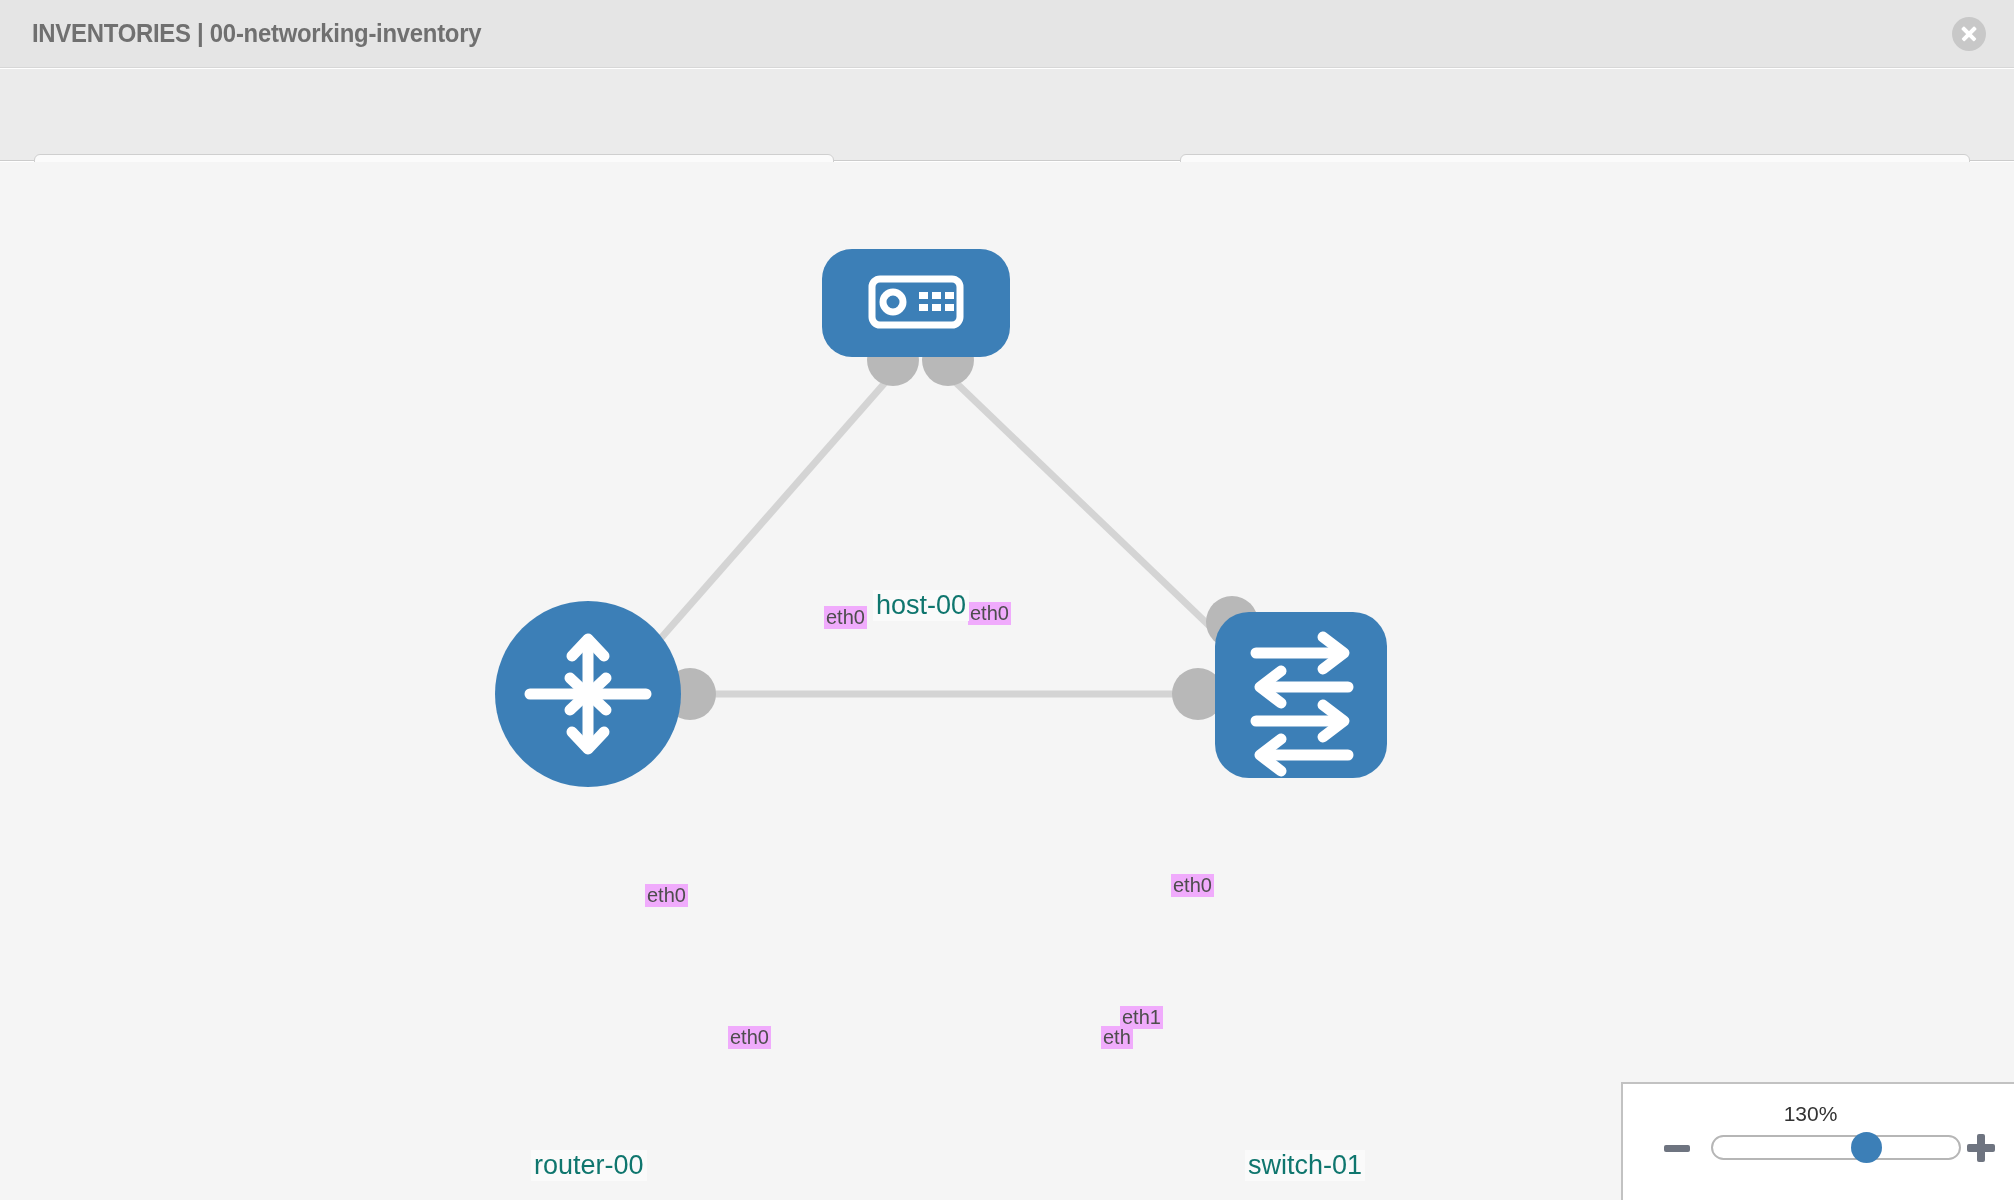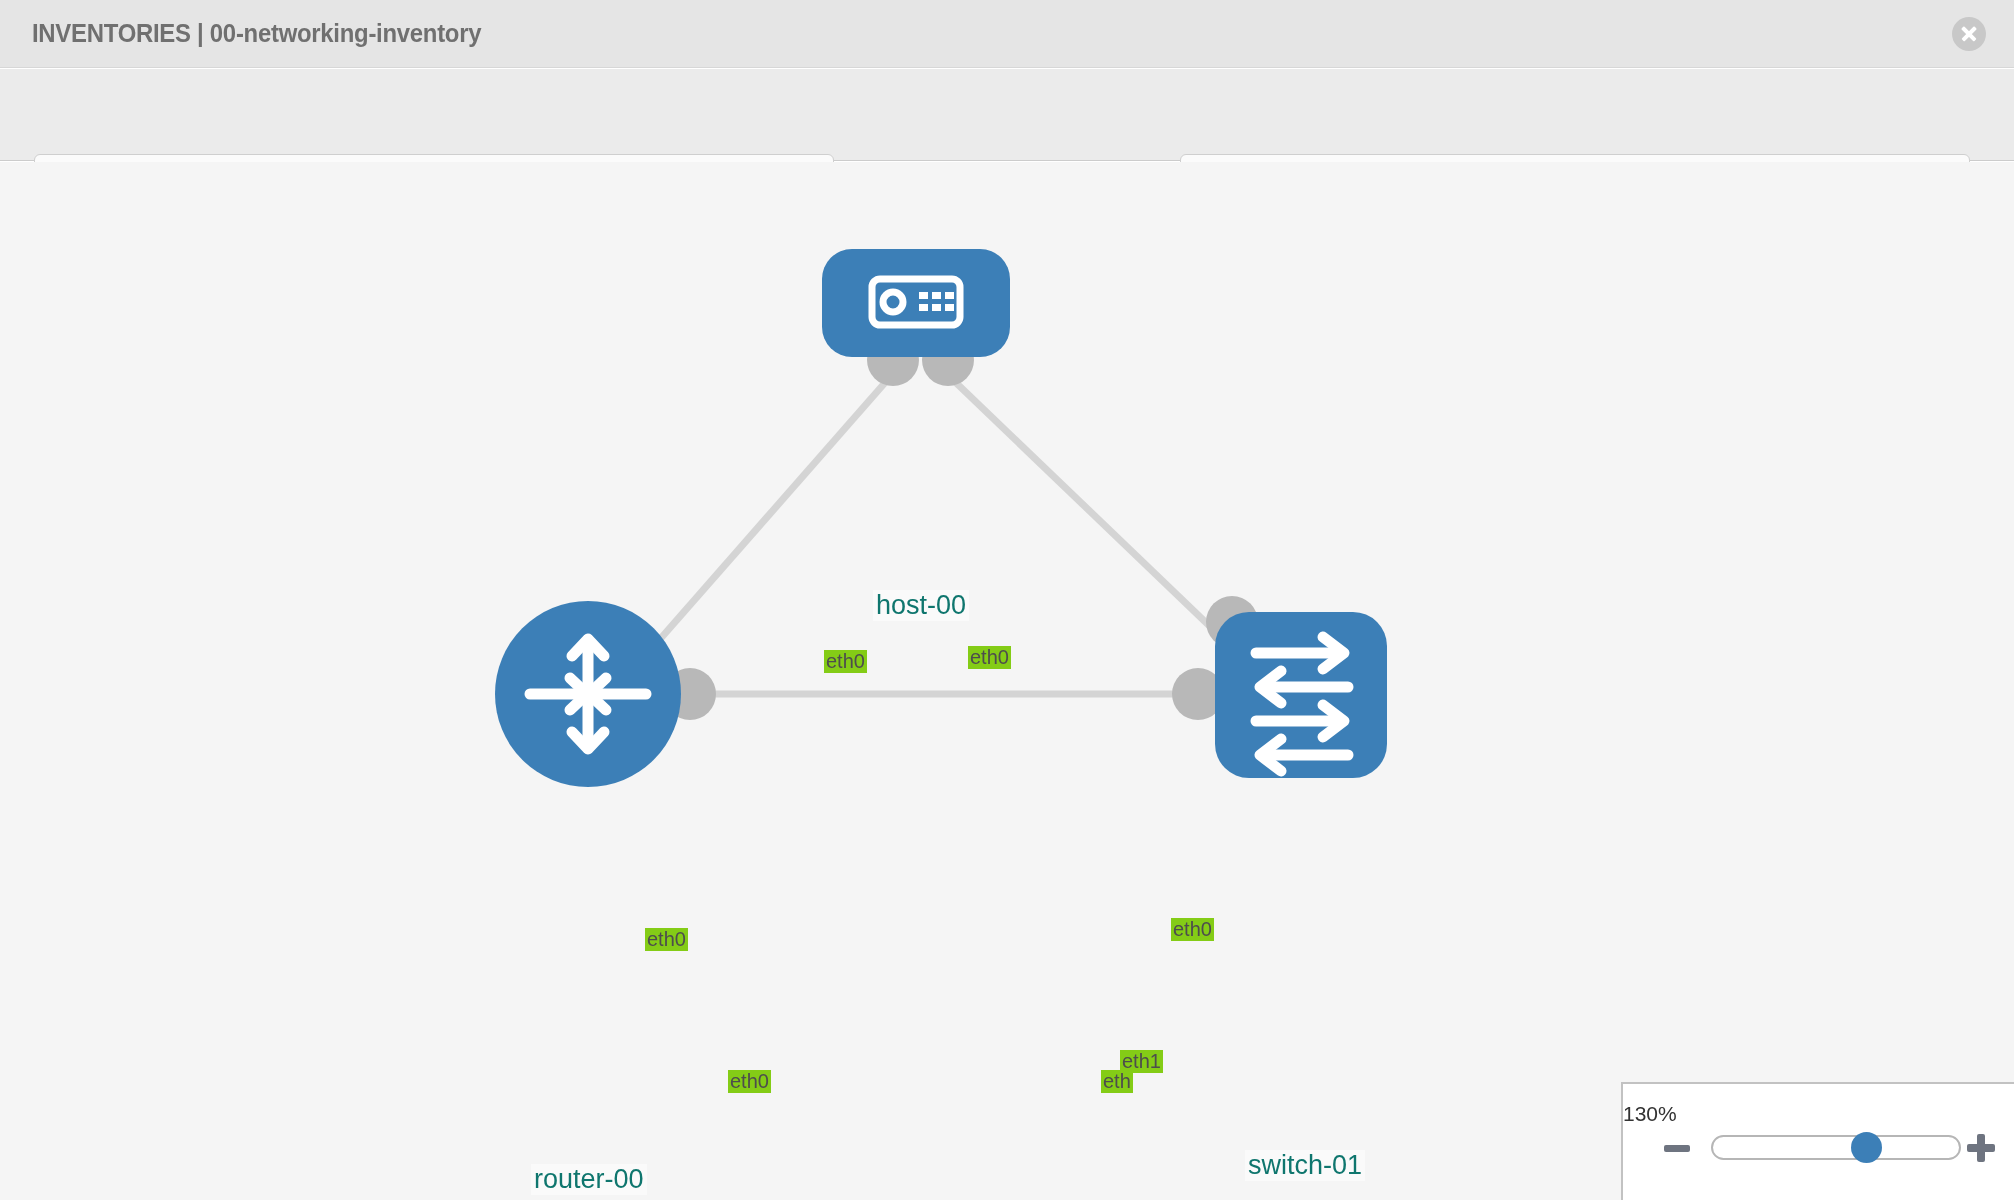--- a/index.html
+++ b/index.html
@@ -107,36 +107,36 @@
   .node-label {
     position: absolute;
     font-size: 27px; color: #0f766e;
     background: #fafafa;
     padding: 0 3px;
     white-space: nowrap;
   }
   .iface-label {
     position: absolute;
     font-size: 20px; color: #4d4d4d;
-    background: #84cc16;
+    background: #f0abfc;
     padding: 0 2px;
     white-space: nowrap;
-    margin-top: 44px;
   }
 
   
   .zoom-panel {
     position: absolute; left: 1621px; top: 1082px;
     width: 393px; height: 118px;
     background: #ffffff;
     border-top: 2px solid #c2c2c2;
     border-left: 2px solid #c2c2c2;
   }
   .zoom-percent {
     position: absolute; left: 0; right: 16px; top: 18px;
+    text-align: center;
     font-size: 21px; color: #333333;
   }
   .zoom-minus, .zoom-plus {
     position: absolute; top: 49px;
     width: 30px; height: 30px; cursor: pointer;
   }
   .zoom-minus { left: 39px; }
   .zoom-plus  { right: 18px; }
   .zoom-minus::before {
     content: ""; position: absolute; left: 2px; top: 12px;
@@ -270,21 +270,21 @@
   </svg>
 
   <span class="iface-label" style="left:824px;  top:444px;">eth0</span>
   <span class="iface-label" style="left:968px;  top:440px;">eth0</span>
   <span class="iface-label" style="left:645px;  top:722px;">eth0</span>
   <span class="iface-label" style="left:1171px; top:712px;">eth0</span>
   <span class="iface-label" style="left:728px;  top:864px;">eth0</span>
   <span class="iface-label" style="left:1101px; top:864px;">eth</span>
   <span class="iface-label" style="left:1120px; top:844px;">eth1</span>
 
-  <span class="node-label" style="left:531px;  top:988px;margin-top:14px;">router-00</span>
+  <span class="node-label" style="left:531px;  top:988px;">router-00</span>
   <span class="node-label" style="left:873px;  top:428px;">host-00</span>
   <span class="node-label" style="left:1245px; top:988px;">switch-01</span>
 
   <div class="zoom-panel" style="left:1621px; top:920px;">
     <div class="zoom-percent">130%</div>
     <div class="zoom-minus"></div>
     <div class="zoom-track">
       <div class="zoom-thumb" id="zoom-thumb" style="left: 137.97px;"></div>
     </div>
     <div class="zoom-plus"></div>

